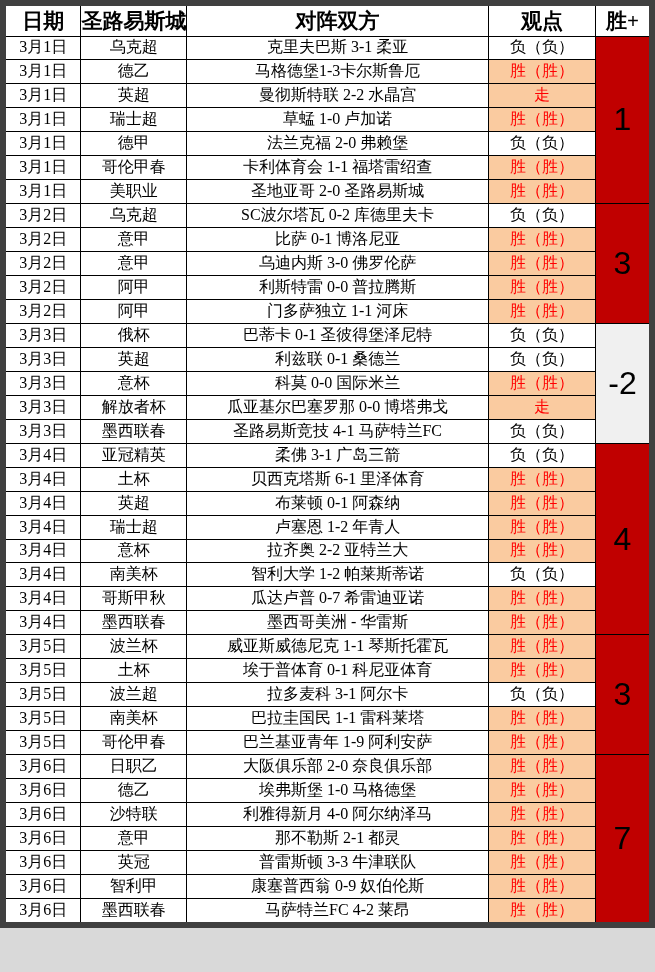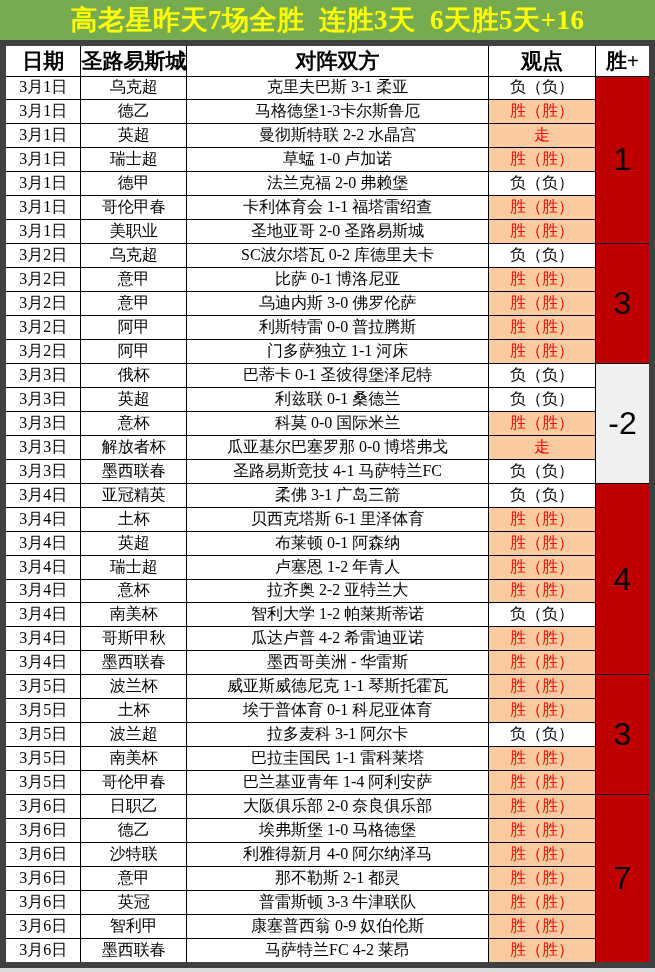--- a/index.html
+++ b/index.html
@@ -71,21 +71,20 @@
   col.c-date   { width: 12.0%; }
   col.c-league { width: 16.3%; }
   col.c-match  { width: 46.5%; }
   col.c-view   { width: 16.5%; }
   col.c-streak { width: 8.7%; }
 </style>
 </head>
 <body>
 
 <div class="page">
-  <div class="title-banner">高老星昨天7场全胜  连胜3天  6天胜5天+16</div>
 
   <table class="results">
     <colgroup>
       <col class="c-date">
       <col class="c-league">
       <col class="c-match">
       <col class="c-view">
       <col class="c-streak">
     </colgroup>
     <thead>
@@ -236,21 +235,21 @@
         </tr>
         <tr>
           <td>3月4日</td>
           <td>南美杯</td>
           <td>智利大学 1-2 帕莱斯蒂诺</td>
           <td>负（负）</td>
         </tr>
         <tr>
           <td>3月4日</td>
           <td>哥斯甲秋</td>
-          <td>瓜达卢普 4-2 希雷迪亚诺</td>
+          <td>瓜达卢普 0-7 希雷迪亚诺</td>
           <td class="win">胜（胜）</td>
         </tr>
         <tr>
           <td>3月4日</td>
           <td>墨西联春</td>
           <td>墨西哥美洲 - 华雷斯</td>
           <td class="win">胜（胜）</td>
         </tr>
         <tr>
           <td>3月5日</td>
@@ -273,21 +272,21 @@
         </tr>
         <tr>
           <td>3月5日</td>
           <td>南美杯</td>
           <td>巴拉圭国民 1-1 雷科莱塔</td>
           <td class="win">胜（胜）</td>
         </tr>
         <tr>
           <td>3月5日</td>
           <td>哥伦甲春</td>
-          <td>巴兰基亚青年 1-4 阿利安萨</td>
+          <td>巴兰基亚青年 1-9 阿利安萨</td>
           <td class="win">胜（胜）</td>
         </tr>
         <tr>
           <td>3月6日</td>
           <td>日职乙</td>
           <td>大阪俱乐部 2-0 奈良俱乐部</td>
           <td class="win">胜（胜）</td>
           <td rowspan="7" class="group red">7</td>
         </tr>
         <tr>

